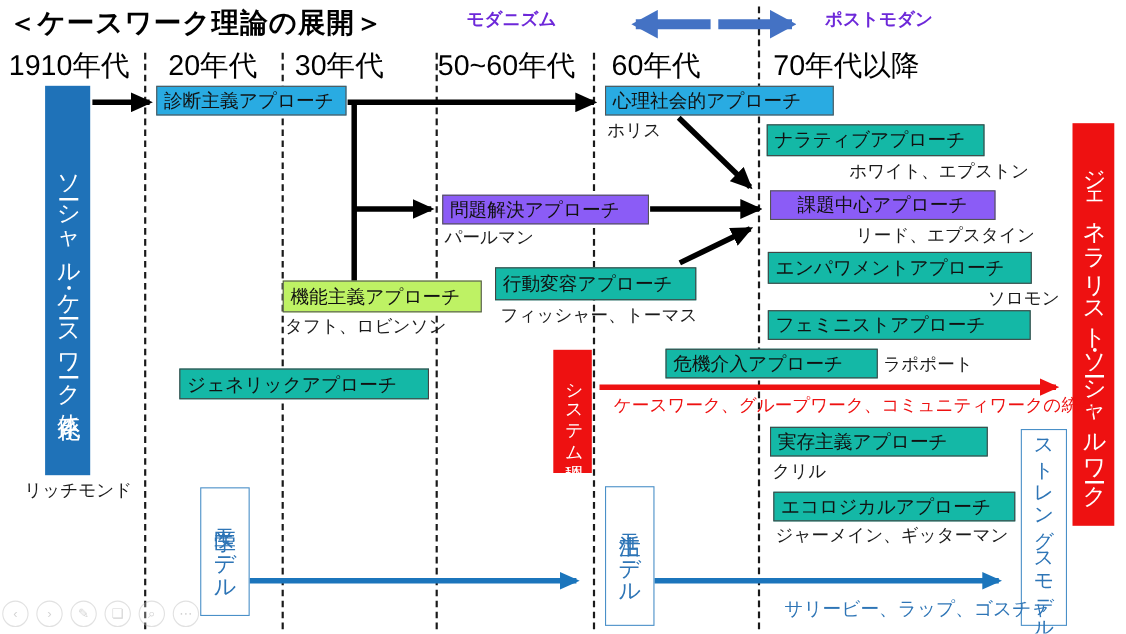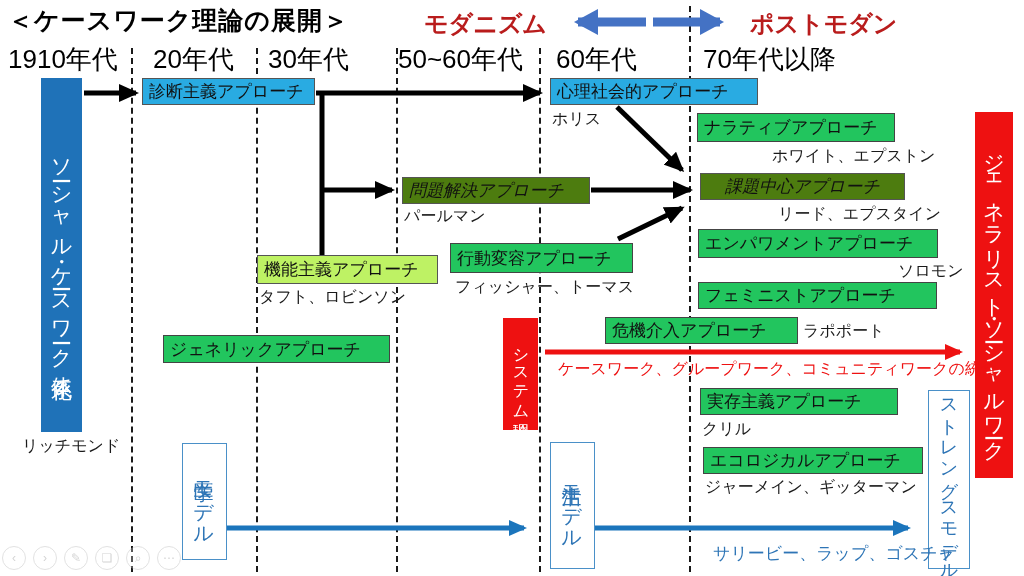--- a/index.html
+++ b/index.html
@@ -1,27 +1,27 @@
 <!DOCTYPE html>
 <html lang="ja"><head>
 <meta charset="utf-8">
 <style>
   html,body{margin:0;padding:0;}
   body{width:1024px;height:576px;background:#fff;font-family:"Liberation Sans",sans-serif;}
   .stage{position:relative;width:1024px;height:576px;overflow:hidden;background:#fff;}
   .title{position:absolute;left:8px;top:4px;font-size:25px;font-weight:bold;color:#000;letter-spacing:1px;}
   .era{position:absolute;top:42px;font-size:26px;color:#000;white-space:nowrap;}
-  .mod{position:absolute;top:8px;font-size:24px;font-weight:bold;color:#b91c1c;white-space:nowrap;}
+  .mod{position:absolute;top:8px;font-size:16px;font-weight:bold;color:#6d28d9;white-space:nowrap;}
   .vdash{position:absolute;width:0;border-left:2px dashed #1a1a1a;}
   svg.layer{position:absolute;left:0;top:0;z-index:2;}
   .box{position:absolute;z-index:3;font-size:17px;color:#111;white-space:nowrap;
-       display:flex;align-items:center;padding-left:6px;box-sizing:border-box;background:#22c55e;
+       display:flex;align-items:center;padding-left:6px;box-sizing:border-box;background:#14b8a6;
        border:1.5px solid #444;}
   .box.blue{background:#29ABE2;border-color:#555;}
-  .box.green{background:#4d7c0f;border-color:#555;font-style:italic;}
+  .box.green{background:#8b5cf6;border-color:#555;}
   .box.orange{background:#bef264;border-color:#555;}
   .authors{position:absolute;z-index:3;font-size:16px;color:#1a1a1a;white-space:nowrap;}
   .vbar{position:absolute;z-index:3;display:flex;align-items:center;justify-content:center;
         writing-mode:vertical-rl;text-orientation:mixed;white-space:nowrap;}
   .vbar.bluebar{background:#1F72B8;color:#fff;font-size:21px;letter-spacing:2px;}
   .vbar.redbar{background:#EE1111;color:#fff;}
   .vbar.modelbox{background:#fff;border:1.5px solid #4a90c8;color:#2E75B6;}
   .note-red{position:absolute;z-index:3;font-size:16px;color:#EE1111;white-space:nowrap;}
   .note-blue{position:absolute;z-index:3;font-size:17px;color:#2E75B6;white-space:nowrap;}
   .controls{position:absolute;left:2px;top:546px;z-index:4;display:flex;gap:7px;opacity:.45;}

